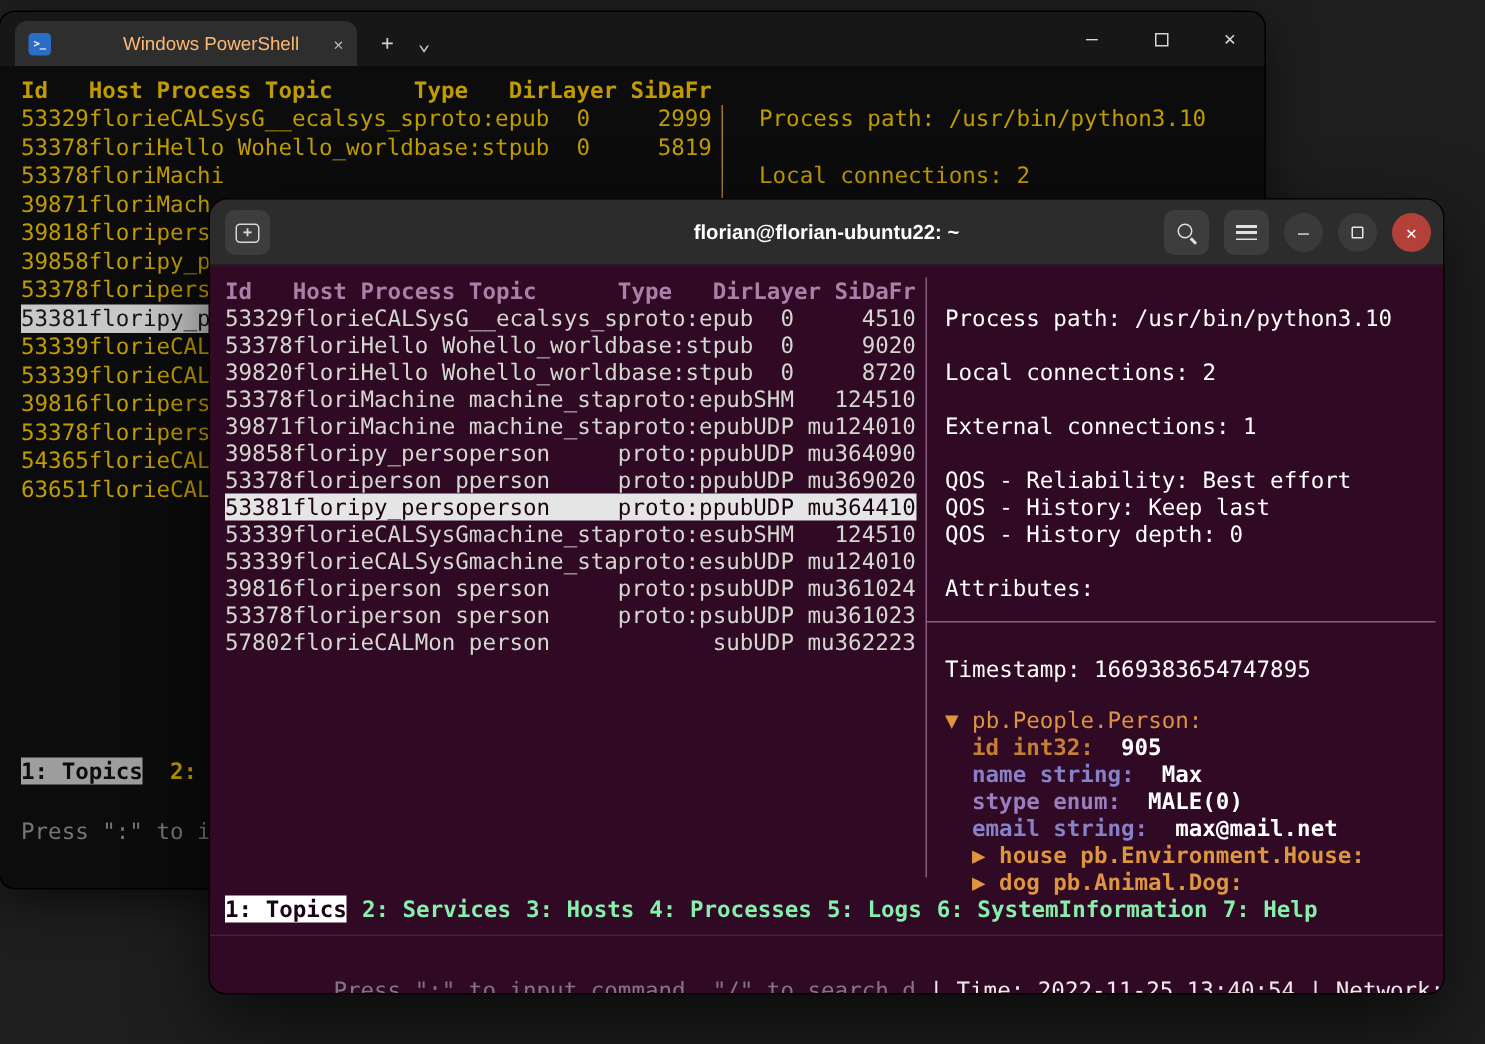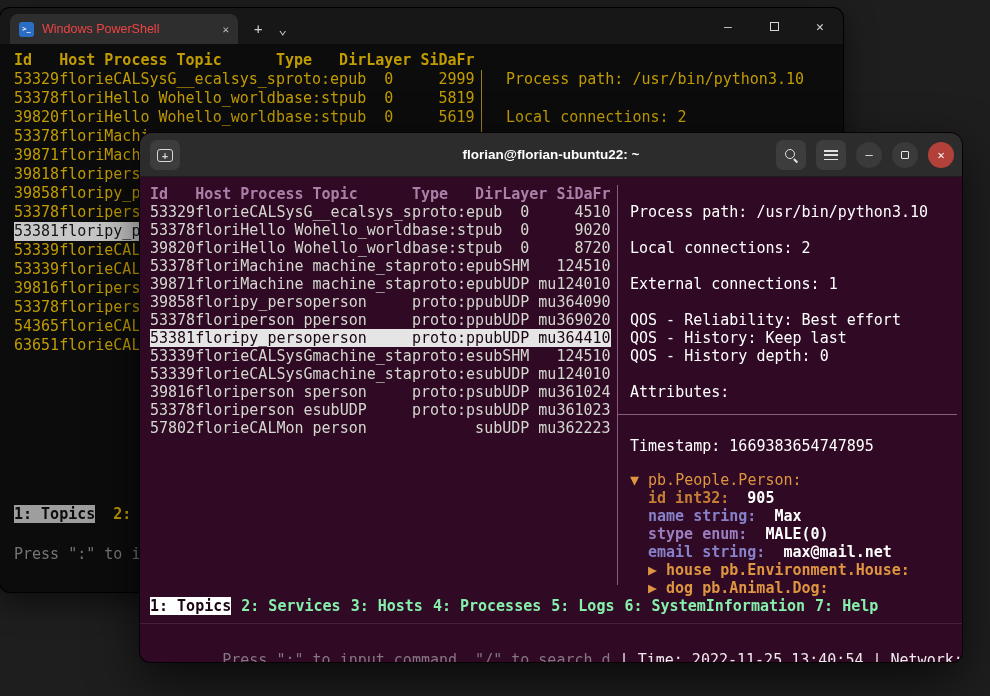--- a/index.html
+++ b/index.html
@@ -11,22 +11,22 @@
   .ps-window { position:absolute; left:0; top:8px; width:843px; height:584px;
     background:#0c0c0c; border-radius:10px; overflow:hidden; z-index:1;
     box-shadow:0 10px 30px rgba(0,0,0,.55), 0 0 0 1px #000; }
   .ps-titlebar { position:absolute; top:0; left:0; right:0; height:36px;
     background:#171717; display:flex; align-items:flex-end; }
   .ps-tab { margin-left:10px; width:228px; height:30px; background:#2e2e2e;
     border-radius:8px 8px 0 0; display:flex; align-items:center; padding:0 9px; gap:8px; }
   .ps-tab-icon { width:15px; height:15px; border-radius:3px; background:#2b6cc4; color:#fff;
     font-size:7px; font-weight:bold; display:flex; align-items:center; justify-content:center;
     flex:0 0 auto; }
-  .ps-tab-title { color:#ef4444; font:12.5px "Liberation Sans", sans-serif; flex:1;
-    white-space:nowrap; overflow:hidden; }
+  .ps-tab-title { color:#fdba74; font:12.5px "Liberation Sans", sans-serif; flex:1;
+    white-space:nowrap; overflow:hidden;margin-left:40px; }
   .ps-tab-close { color:#b9b9b9; font-size:11px; line-height:1; }
   .ps-bar-btn { color:#cfcfcf; font-size:14px; margin-left:16px; margin-bottom:8px; line-height:1; }
   .ps-controls { margin-left:auto; display:flex; align-self:stretch; }
   .ps-ctrl { width:46px; display:flex; align-items:center; justify-content:center;
     color:#d6d6d6; font-size:13px; }
   .ps-max-box { width:9px; height:9px; border:1px solid #d6d6d6; display:block; }
   .ps-content { position:absolute; top:36px; left:0; right:0; bottom:0; font-size:15px; }
   .ps-header { position:absolute; left:14px; top:7px; color:#c19c00; font-weight:bold; white-space:pre; }
   #ps-rows { position:absolute; left:14px; top:26px; }
   .ps-row { height:19px; line-height:19px; color:#c19c00; white-space:pre; width:51ch; }
@@ -113,21 +113,20 @@
             <span class="ps-max-box"></span>
           </span>
         <span class="ps-ctrl">✕</span>
       </div>
     </div>
     <div class="ps-content">
       <div class="ps-header">Id   Host Process Topic      Type   DirLayer SiDaFr</div>
       <div id="ps-rows">
           <div class="ps-row">53329florieCALSysG__ecalsys_sproto:epub  0     2999</div>
           <div class="ps-row">53378floriHello Wohello_worldbase:stpub  0     5819</div>
-          <div class="ps-row">39820floriHello Wohello_worldbase:stpub  0     5619</div>
           <div class="ps-row">53378floriMachi</div>
           <div class="ps-row">39871floriMach</div>
           <div class="ps-row">39818floripers</div>
           <div class="ps-row">39858floripy_p</div>
           <div class="ps-row">53378floripers</div>
           <div class="ps-row selected">53381floripy_p</div>
           <div class="ps-row">53339florieCAL</div>
           <div class="ps-row">53339florieCAL</div>
           <div class="ps-row">39816floripers</div>
           <div class="ps-row">53378floripers</div>
@@ -178,21 +177,21 @@
           <div class="term-row">53378floriHello Wohello_worldbase:stpub  0     9020</div>
           <div class="term-row">39820floriHello Wohello_worldbase:stpub  0     8720</div>
           <div class="term-row">53378floriMachine machine_staproto:epubSHM   124510</div>
           <div class="term-row">39871floriMachine machine_staproto:epubUDP mu124010</div>
           <div class="term-row">39858floripy_persoperson     proto:ppubUDP mu364090</div>
           <div class="term-row">53378floriperson pperson     proto:ppubUDP mu369020</div>
           <div class="term-row selected">53381floripy_persoperson     proto:ppubUDP mu364410</div>
           <div class="term-row">53339florieCALSysGmachine_staproto:esubSHM   124510</div>
           <div class="term-row">53339florieCALSysGmachine_staproto:esubUDP mu124010</div>
           <div class="term-row">39816floriperson sperson     proto:psubUDP mu361024</div>
-          <div class="term-row">53378floriperson esubUDP     proto:psubUDP mu361023</div>
+          <div class="term-row">53378floriperson sperson     proto:psubUDP mu361023</div>
           <div class="term-row">57802florieCALMon person            subUDP mu362223</div>
         </div>
       <div class="term-vsep"></div>
       <div class="term-hsep"></div>
       <div id="term-panel">
           <div class="panel-line">Process path: /usr/bin/python3.10</div>
           <div class="panel-line"></div>
           <div class="panel-line">Local connections: 2</div>
           <div class="panel-line"></div>
           <div class="panel-line">External connections: 1</div>

